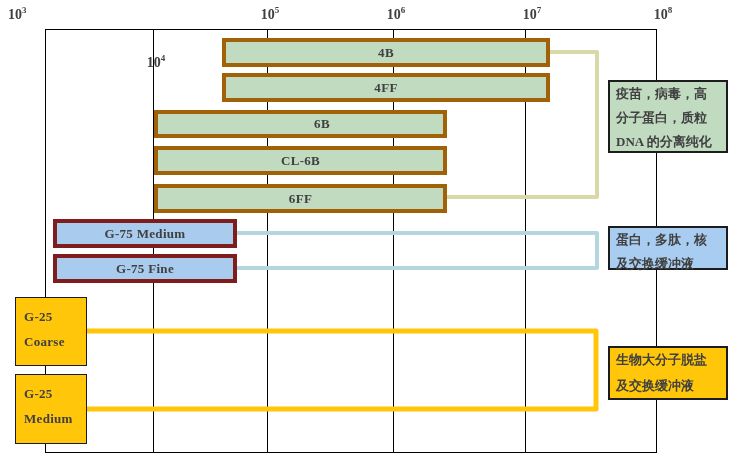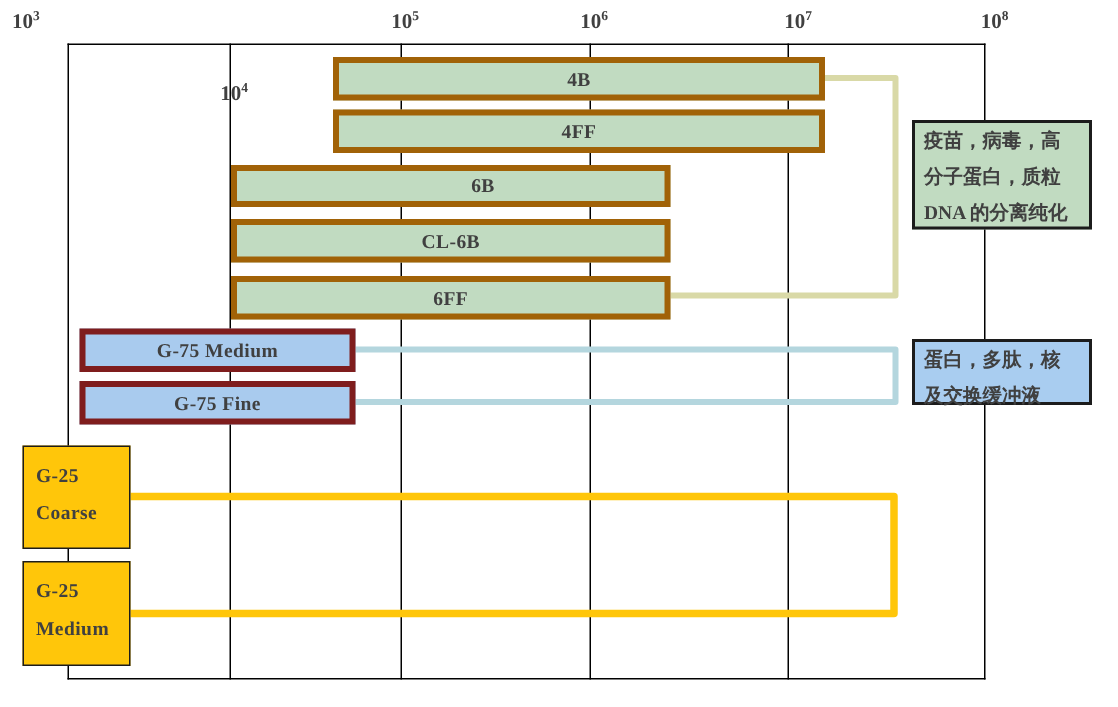--- a/index.html
+++ b/index.html
@@ -95,14 +95,18 @@
 
   <div class="annot annot-green" style="top:80px;height:73px;">
     <div>疫苗，病毒，高</div>
     <div>分子蛋白，质粒</div>
     <div>DNA 的分离纯化</div>
   </div>
   <div class="annot annot-blue" style="top:226px;height:44px;">
     <div>蛋白，多肽，核</div>
     <div>及交换缓冲液</div>
   </div>
+  <div class="annot annot-gold" style="top:346px;height:54px;">
+    <div>生物大分子脱盐</div>
+    <div>及交换缓冲液</div>
+  </div>
 
 </div>
 
 </body></html>

